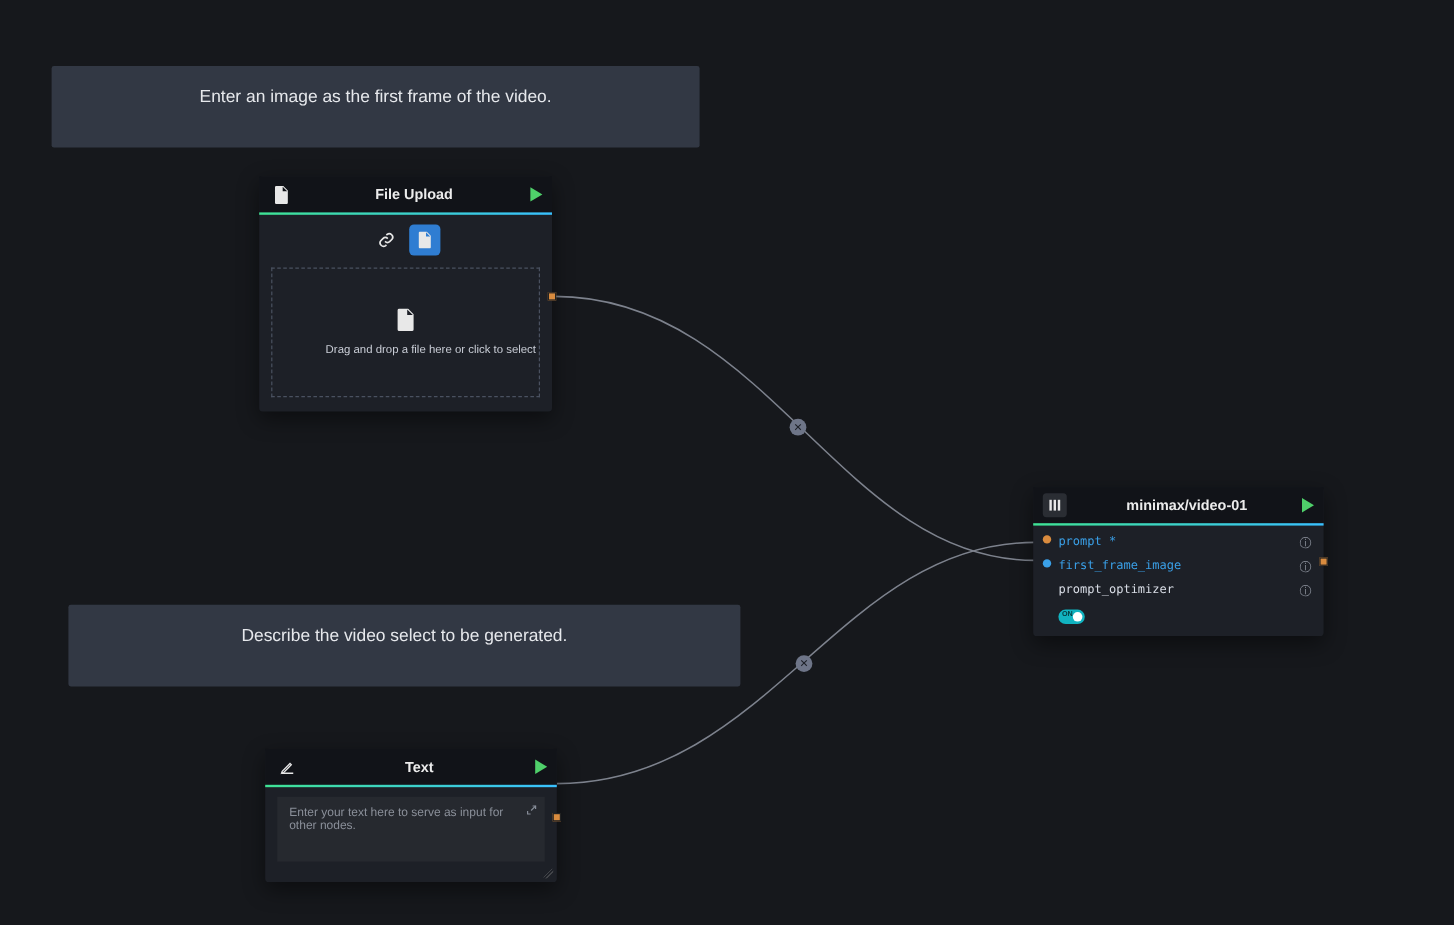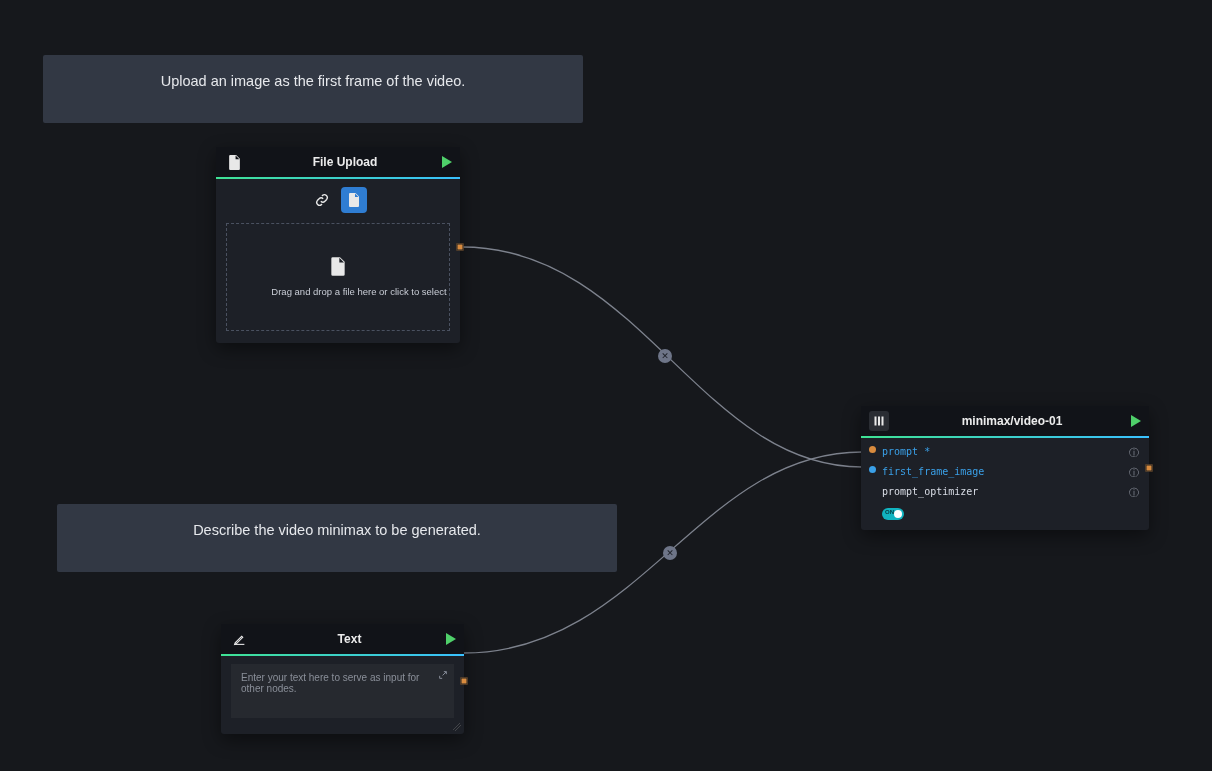--- a/index.html
+++ b/index.html
@@ -211,25 +211,25 @@
 <body>
 
 <svg class="connections">
   <path d="M 462 247  C 640 247, 700 467, 862 467" stroke="#7d828d" stroke-width="1.3" fill="none"></path>
   <path d="M 464 653  C 640 653, 700 452, 862 452" stroke="#7d828d" stroke-width="1.3" fill="none"></path>
 </svg>
 <div class="edge-badge" style="left:665px; top:356px;">✕</div>
 <div class="edge-badge" style="left:670px; top:553px;">✕</div>
 
 <div class="comment-box" style="left:43px; top:55px; width:540px; height:68px;">
-  <span>Upload an image as the first frame of the video.</span>
+  <span>Enter an image as the first frame of the video.</span>
 </div>
 
 <div class="comment-box" style="left:57px; top:504px; width:560px; height:68px;">
-  <span>Describe the video minimax to be generated.</span>
+  <span>Describe the video select to be generated.</span>
 </div>
 
 <div class="node" style="left:216px; top:147px; width:244px;">
   <div class="node-header">
     <span class="icon-slot">
       <svg class="svg-icon" width="13" height="15" viewBox="0 0 24 28" fill="#e8e8e8">
         <path d="M4 0h11l7 7v19a2 2 0 0 1-2 2H4a2 2 0 0 1-2-2V2a2 2 0 0 1 2-2zm10 1v7h7"></path>
       </svg>
     </span>
     <span class="title">File Upload</span>
@@ -275,21 +275,21 @@
         <path d="M14 4h6v6"></path>
           <path d="M20 4l-9 9"></path>
           <path d="M4 14v6h6"></path>
       </svg>
     </span>
     <div class="resize-grip"></div>
   </div>
   <div class="edge-port" style="left:100%; top:57px;"></div>
 </div>
 
-<div class="node" style="left:861px; top:406px; width:288px;">
+<div class="node" style="left:861px; top:406px; width:242px;">
   <div class="node-header">
     <span class="icon-slot" style="background:#2a2d33;border-radius:3px;">
       <svg width="12" height="12" viewBox="0 0 24 24" fill="#e8e8e8">
         <rect x="3" y="3" width="4" height="18"></rect>
         <rect x="10" y="3" width="4" height="18"></rect>
         <rect x="17" y="3" width="4" height="18"></rect>
       </svg>
     </span>
     <span class="title">minimax/video-01</span>
     <span class="play-btn"></span>

